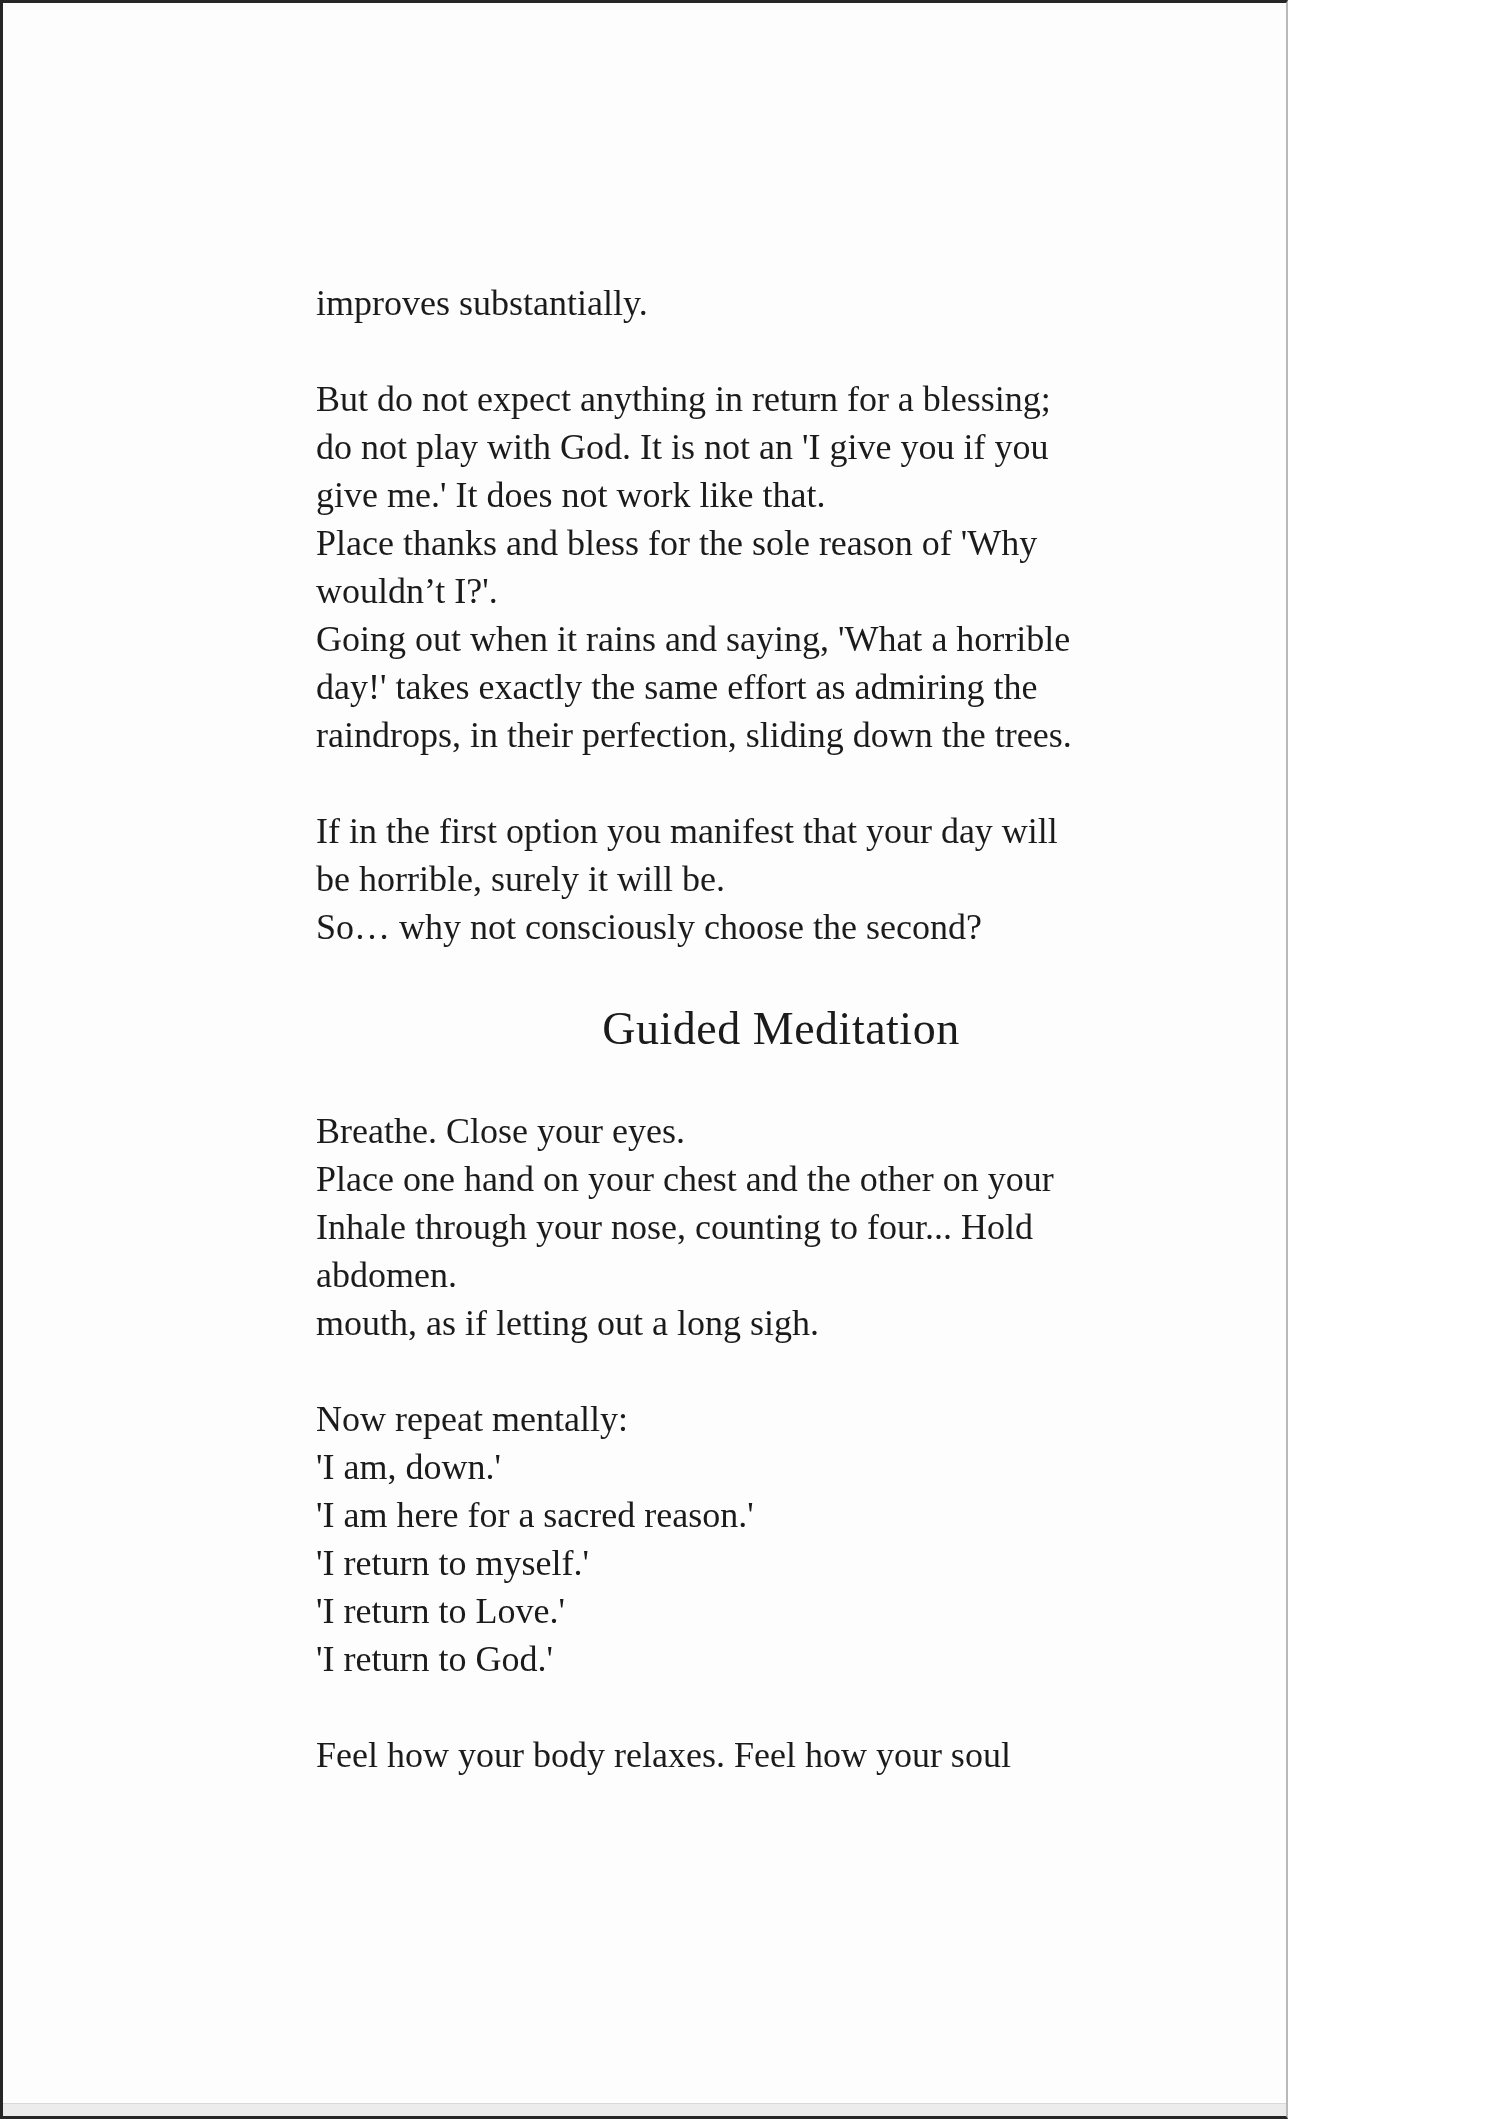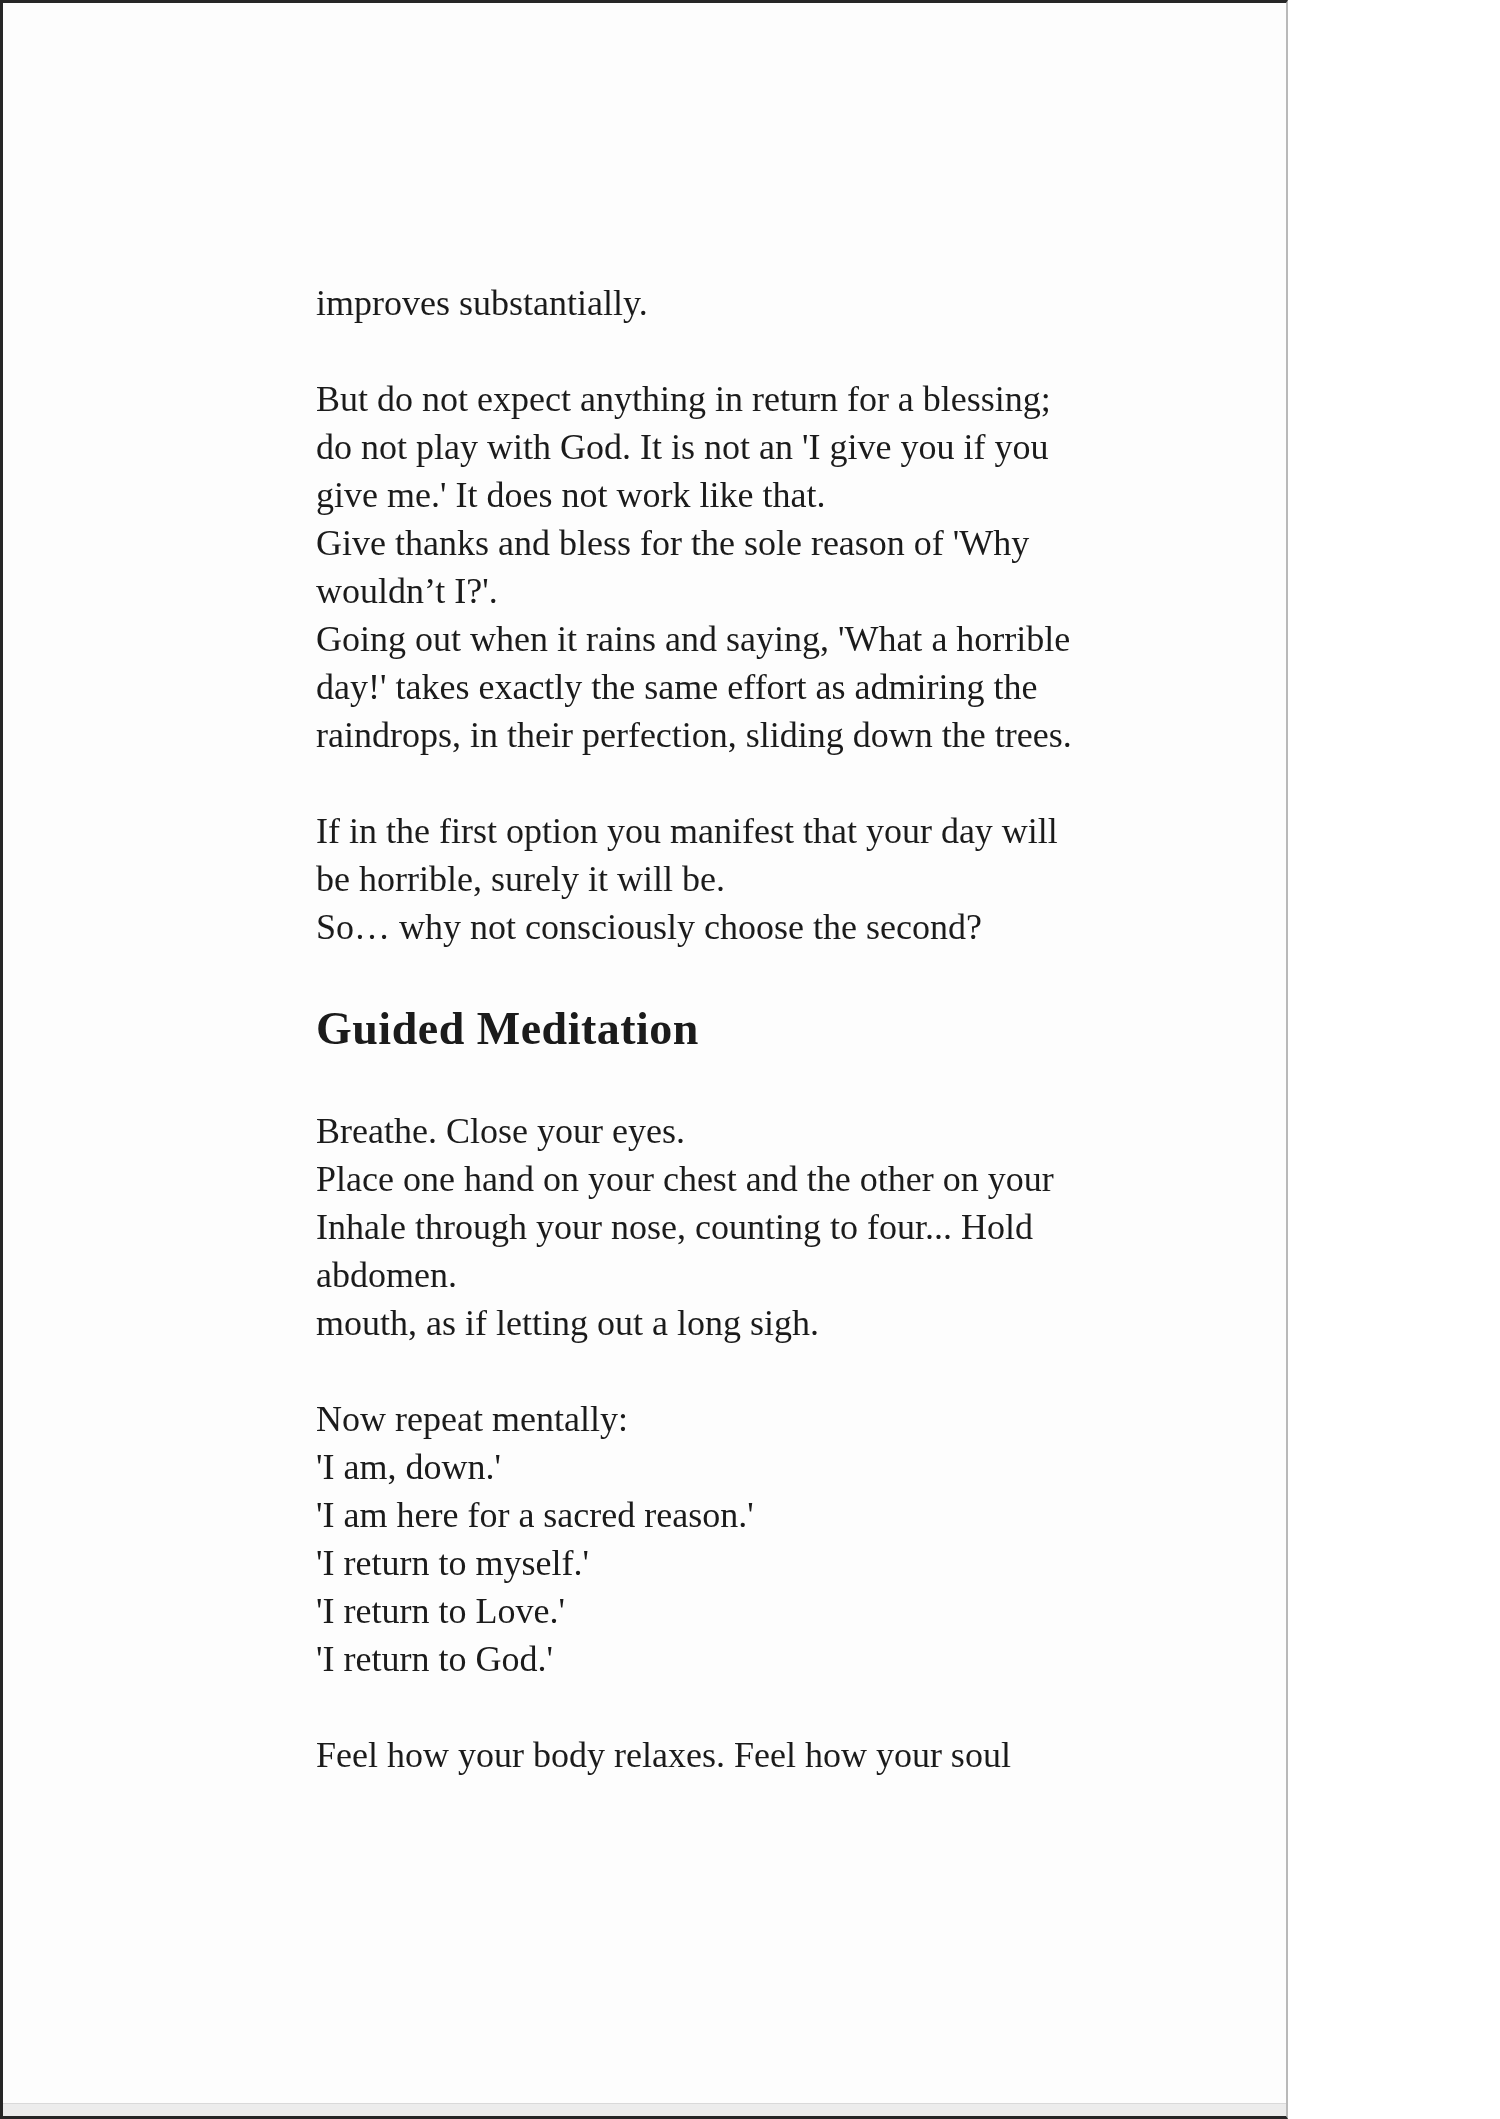--- a/index.html
+++ b/index.html
@@ -34,23 +34,24 @@
   }
   .para:last-child {
     margin-bottom: 0;
   }
   .line {
     white-space: nowrap;
   }
   .heading {
     font-size: 46px;
     line-height: 60px;
-    font-weight: bold;
+    font-weight: normal;
     margin: 0 0 48px 0;
     letter-spacing: 0.5px;
+    text-align: center;
   }
   .bottom-bar {
     position: absolute;
     left: 0;
     right: 0;
     bottom: 0;
     height: 12px;
     background: #ececec;
     border-top: 1px solid #d9d9d9;
   }
@@ -63,21 +64,21 @@
   <div class="content">
 
     <div class="para">
       <div class="line">improves substantially.</div>
     </div>
 
     <div class="para">
       <div class="line">But do not expect anything in return for a blessing;</div>
       <div class="line">do not play with God. It is not an 'I give you if you</div>
       <div class="line">give me.' It does not work like that.</div>
-      <div class="line">Give thanks and bless for the sole reason of 'Why</div>
+      <div class="line">Place thanks and bless for the sole reason of 'Why</div>
       <div class="line">wouldn’t I?'.</div>
       <div class="line">Going out when it rains and saying, 'What a horrible</div>
       <div class="line">day!' takes exactly the same effort as admiring the</div>
       <div class="line">raindrops, in their perfection, sliding down the trees.</div>
     </div>
 
     <div class="para">
       <div class="line">If in the first option you manifest that your day will</div>
       <div class="line">be horrible, surely it will be.</div>
       <div class="line">So… why not consciously choose the second?</div>

